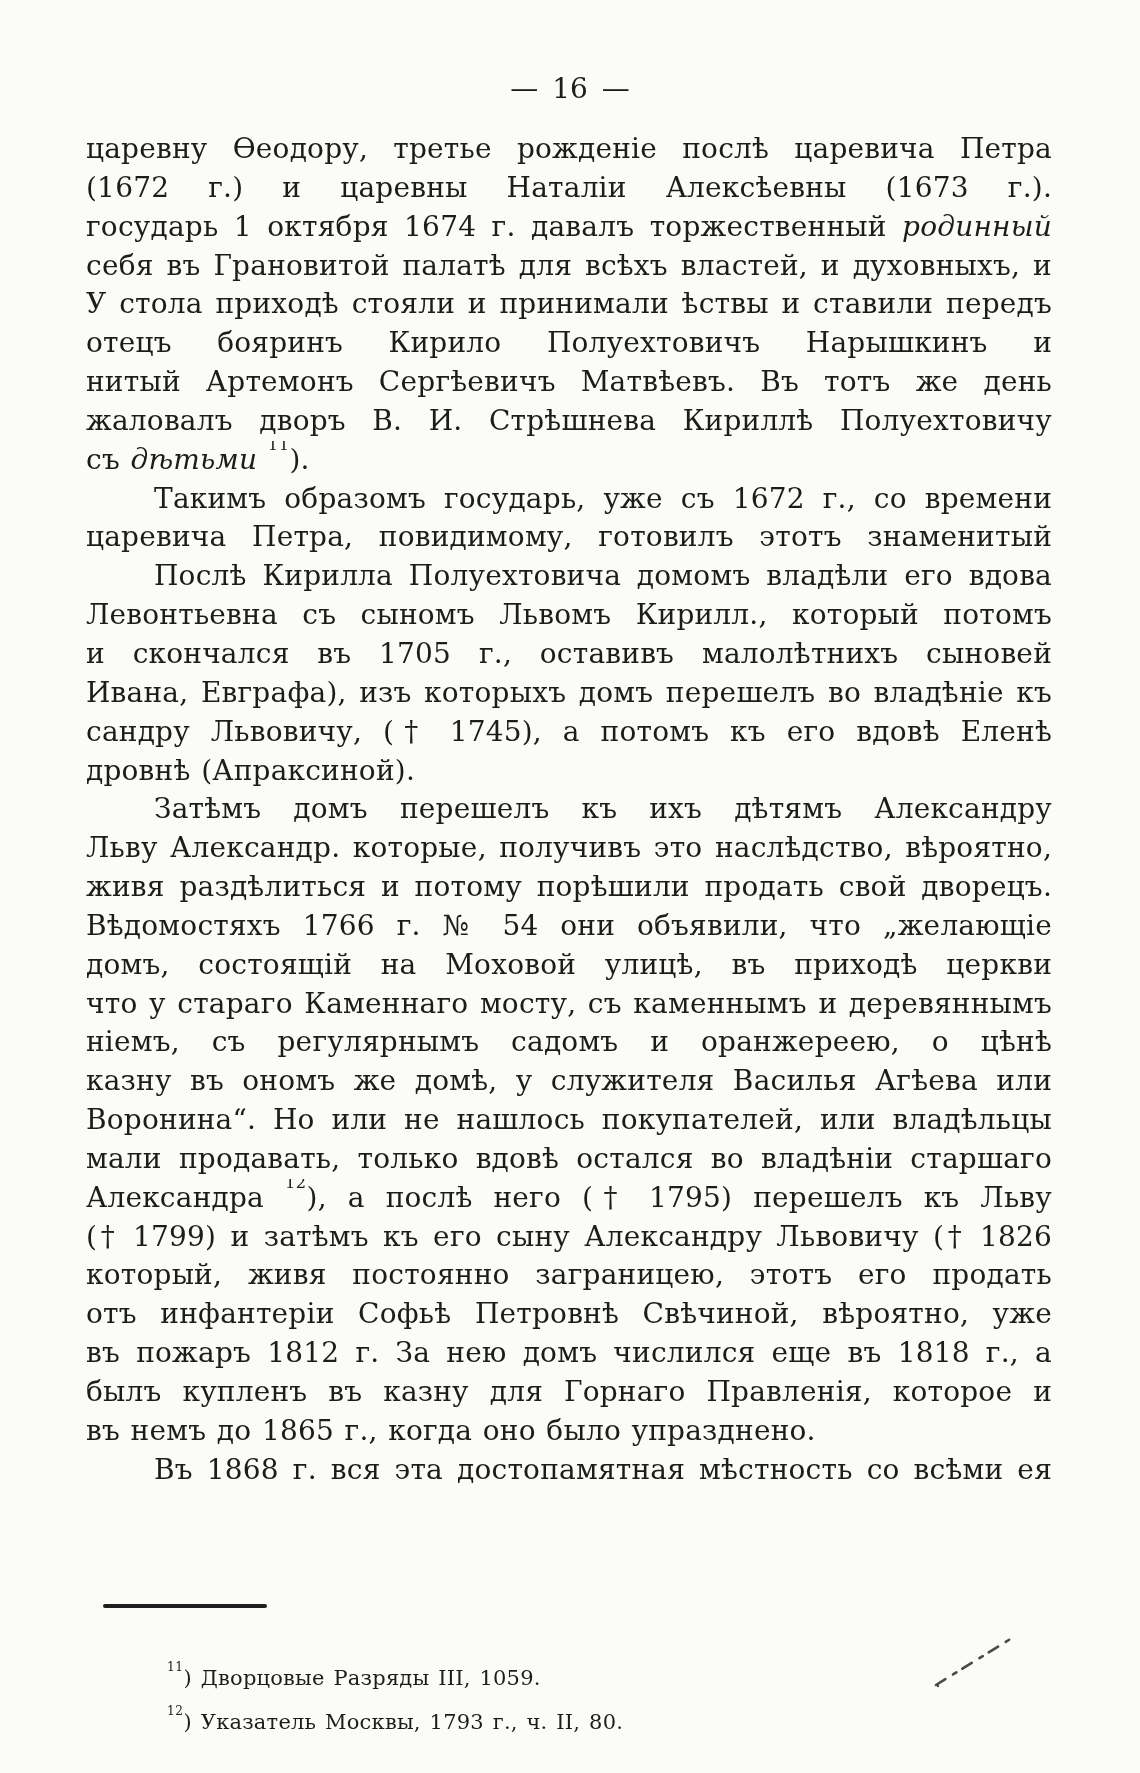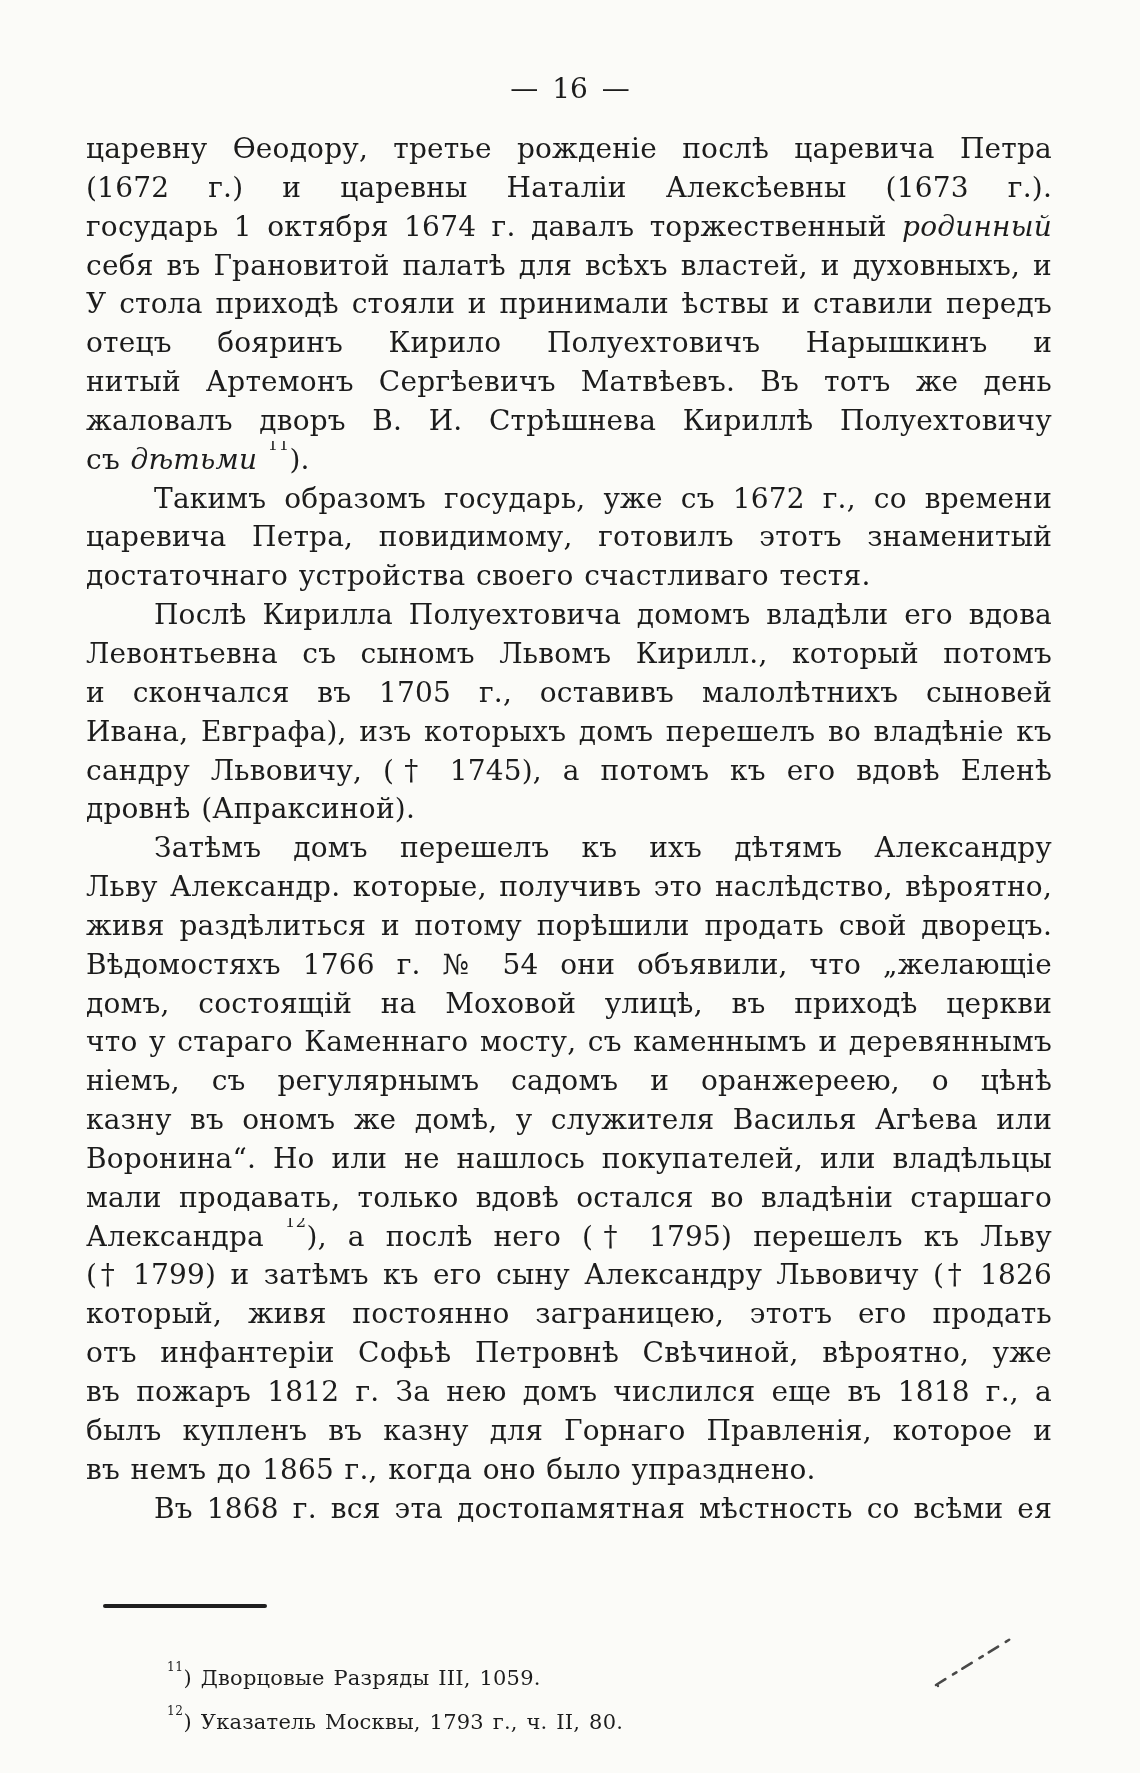--- a/index.html
+++ b/index.html
@@ -86,21 +86,20 @@
       <div class="line"><span>(1672 г.) и царевны Наталіи Алексѣевны (1673 г.). Обрадованный</span></div>
       <div class="line"><span>государь 1 октября 1674 г. давалъ торжественный </span><i>родинный</i><span> столъ у</span></div>
       <div class="line"><span>себя въ Грановитой палатѣ для всѣхъ властей, и духовныхъ, и боярскихъ,</span></div>
       <div class="line"><span>У стола приходѣ стояли и принимали ѣствы и ставили передъ ней ея</span></div>
       <div class="line"><span>отецъ бояринъ Кирило Полуехтовичъ Нарышкинъ и окольничій знаме-</span></div>
       <div class="line"><span>нитый Артемонъ Сергѣевичъ Матвѣевъ. Въ тотъ же день государь по-</span></div>
       <div class="line"><span>жаловалъ дворъ В. И. Стрѣшнева Кириллѣ Полуехтовичу Нарышкину</span></div>
       <div class="line par-end"><span>съ </span><i>дѣтьми</i><span> </span><sup class="fnref">11</sup><span>).</span></div>
       <div class="line indent"><span>Такимъ образомъ государь, уже съ 1672 г., со времени рожденія</span></div>
       <div class="line"><span>царевича Петра, повидимому, готовилъ этотъ знаменитый дворъ для</span></div>
-      <div class="line par-end"><span>достаточнаго устройства своего счастливаго тестя.</span></div>
       <div class="line indent"><span>Послѣ Кирилла Полуехтовича домомъ владѣли его вдова Анна</span></div>
       <div class="line"><span>Левонтьевна съ сыномъ Львомъ Кирилл., который потомъ владѣлъ одинъ</span></div>
       <div class="line"><span>и скончался въ 1705 г., оставивъ малолѣтнихъ сыновей (Александра,</span></div>
       <div class="line"><span>Ивана, Евграфа), изъ которыхъ домъ перешелъ во владѣніе къ Алек-</span></div>
       <div class="line"><span>сандру Львовичу, († 1745), а потомъ къ его вдовѣ Еленѣ Алексан-</span></div>
       <div class="line par-end"><span>дровнѣ (Апраксиной).</span></div>
       <div class="line indent"><span>Затѣмъ домъ перешелъ къ ихъ дѣтямъ Александру Александр. и</span></div>
       <div class="line"><span>Льву Александр. которые, получивъ это наслѣдство, вѣроятно, поже-</span></div>
       <div class="line"><span>живя раздѣлиться и потому порѣшили продать свой дворецъ. Въ Моск.</span></div>
       <div class="line"><span>Вѣдомостяхъ 1766 г. № 54 они объявили, что „желающіе купить</span></div>

